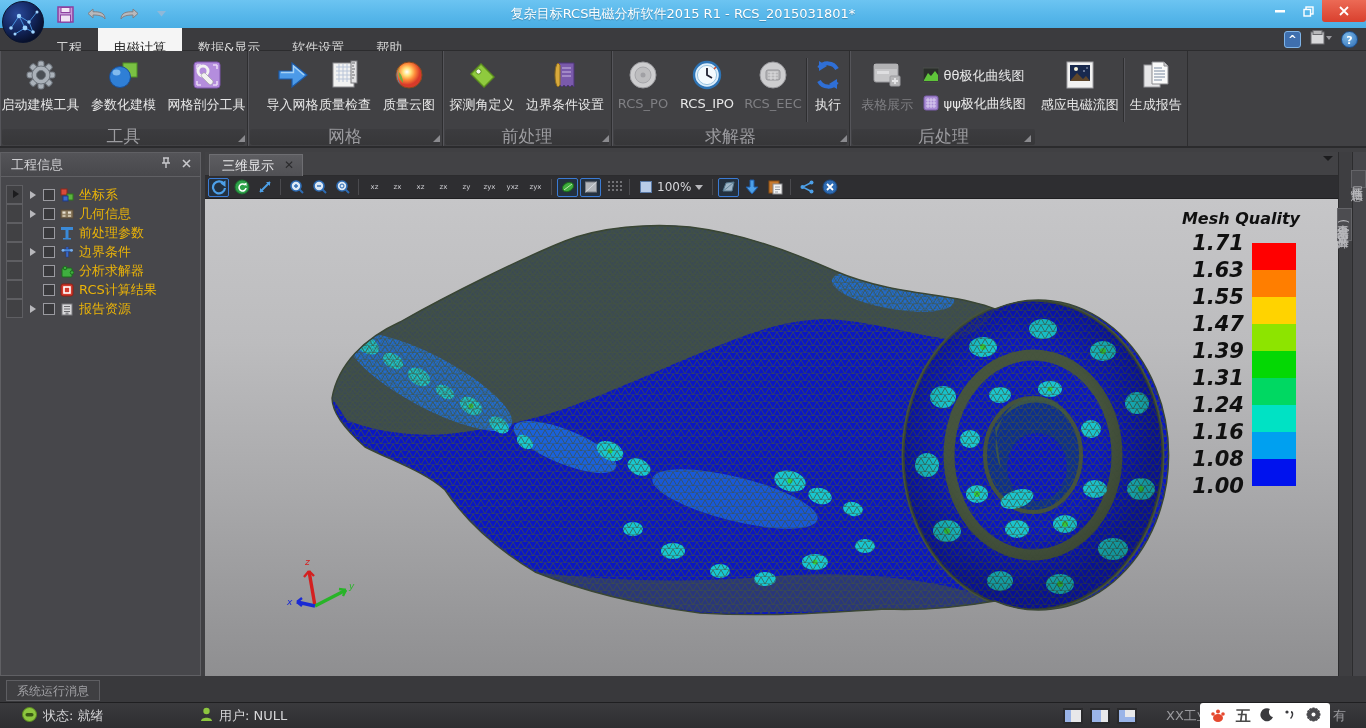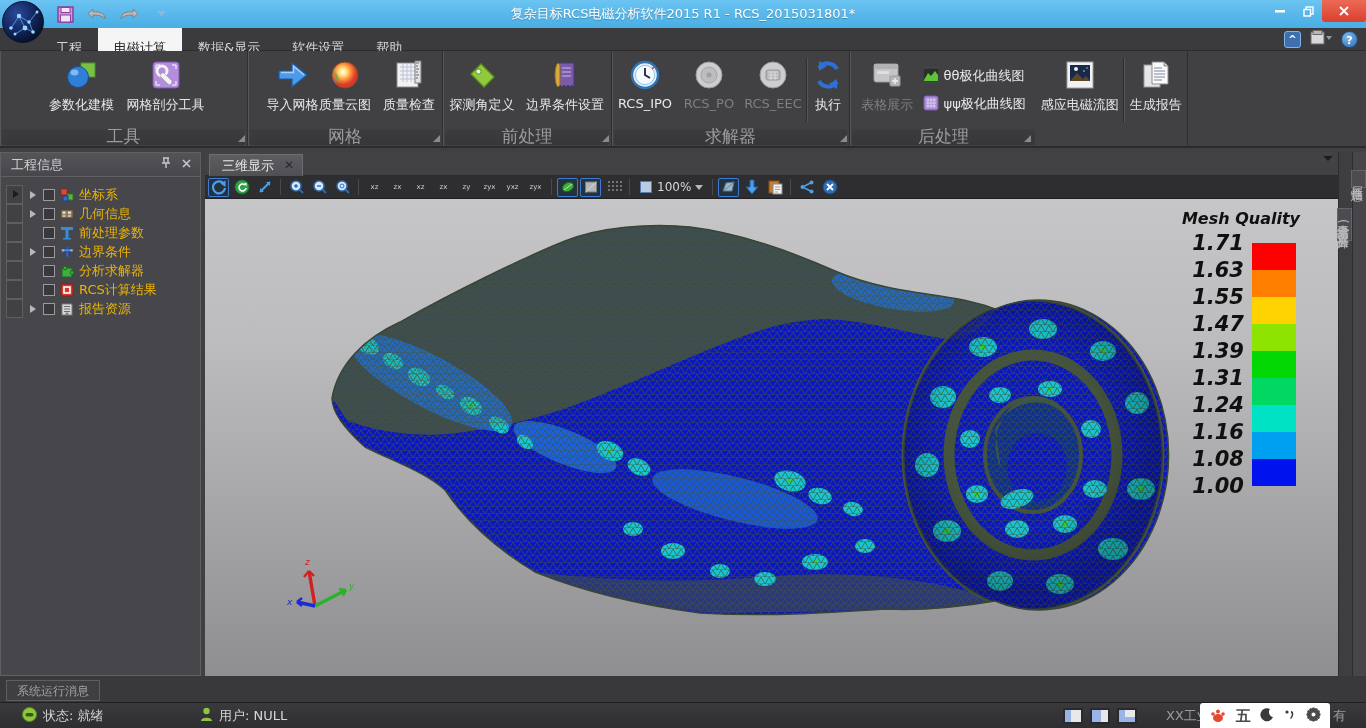--- a/index.html
+++ b/index.html
@@ -192,20 +192,35 @@
     </div>
   </div>
 
   <div class="ribbon">
 
     <div class="rgroup" style="left:0; width:248px;">
       <div class="rgroup-body">
         <div class="rbtn">
           <div class="ric">
             <svg width="32" height="32" viewBox="0 0 32 32">
+              <g fill="#aab1b9" stroke="#6c737b" stroke-width="1">
+                <rect x="13" y="2" width="6" height="28" rx="2"></rect>
+                  <rect x="2" y="13" width="28" height="6" rx="2"></rect>
+                <rect x="13" y="2" width="6" height="28" rx="2" transform="rotate(45 16 16)"></rect>
+                <rect x="13" y="2" width="6" height="28" rx="2" transform="rotate(-45 16 16)"></rect>
+                <circle cx="16" cy="16" r="9"></circle>
+              </g>
+              <circle cx="16" cy="16" r="4.5" fill="#4a4f55" stroke="#6c737b"></circle>
+            </svg>
+          </div>
+          <div class="rlabel">启动建模工具</div>
+        </div>
+        <div class="rbtn">
+          <div class="ric">
+            <svg width="32" height="32" viewBox="0 0 32 32">
               <rect x="15" y="4" width="14" height="14" fill="#7ac143" stroke="#4e8f26"></rect>
               <circle cx="12" cy="18" r="10.5" fill="#2f7fd6" stroke="#1a4f96"></circle>
               <ellipse cx="8.5" cy="13.5" rx="4" ry="3" fill="#8fc4f2" opacity="0.85"></ellipse>
             </svg>
           </div>
           <div class="rlabel">参数化建模</div>
         </div>
         <div class="rbtn">
           <div class="ric">
             <svg width="32" height="32" viewBox="0 0 32 32">
@@ -225,50 +240,50 @@
     <div class="rgroup" style="left:248px; width:195px;">
       <div class="rgroup-body" style="gap:0;">
         <div class="rbtn" style="width:64px;padding-left:23px;">
           <div class="ric">
             <svg width="32" height="32" viewBox="0 0 32 32">
               <path d="M2 12 H15 V4 L30 16 L15 28 V20 H2 Z" fill="#4c9ae8" stroke="#1c5aa8" stroke-width="1.2"></path>
               <path d="M4 13.5 H16.5 V7 L27 16" fill="none" stroke="#a8d2f4" stroke-width="1.4"></path>
             </svg>
           </div>
           <div class="rlabel">导入网格</div>
+        </div>
+        <div class="rbtn" style="width:64px;">
+          <div class="ric">
+            <svg width="32" height="32" viewBox="0 0 32 32">
+              <rect x="4" y="4" width="21" height="24" fill="#f2f2f2" stroke="#8a8a8e"></rect>
+              <path d="M7 8 h15 M7 12 h15 M7 16 h15 M7 20 h15 M10 5 v18 M14 5 v18 M18 5 v18" stroke="#b8c4d8" stroke-width="1"></path>
+              <rect x="22" y="2" width="6" height="22" fill="#e2e2e4" stroke="#7a7a7e"></rect>
+              <path d="M23 4 h3 M23 7 h2 M23 10 h3 M23 13 h2 M23 16 h3 M23 19 h2" stroke="#6a6a6e" stroke-width="1"></path>
+            </svg>
+          </div>
+          <div class="rlabel">质量检查</div>
         </div>
         <div class="rbtn" style="width:64px;">
           <div class="ric">
             <svg width="32" height="32" viewBox="0 0 32 32">
               <defs>
                 <radialGradient id="qc1" cx="42%" cy="38%">
                   <stop offset="0%" stop-color="#ffffff"></stop>
                     <stop offset="30%" stop-color="#ffe27a"></stop>
                   <stop offset="62%" stop-color="#ff8c3a"></stop>
                     <stop offset="100%" stop-color="#d83a2a"></stop>
                 </radialGradient>
               </defs>
               <circle cx="16" cy="16" r="13" fill="url(#qc1)" stroke="#8a4a1e"></circle>
               <path d="M5 10 A13 13 0 0 0 8 26 A18 18 0 0 1 5 10" fill="#3a9ad8" opacity="0.9"></path>
               <path d="M7 7.5 A13 13 0 0 0 5 12 A16 16 0 0 1 10 24 A14 14 0 0 1 7 7.5" fill="#5ab43e" opacity="0.85"></path>
             </svg>
           </div>
           <div class="rlabel">质量云图</div>
         </div>
-        <div class="rbtn" style="width:64px;">
-          <div class="ric">
-            <svg width="32" height="32" viewBox="0 0 32 32">
-              <rect x="4" y="4" width="21" height="24" fill="#f2f2f2" stroke="#8a8a8e"></rect>
-              <path d="M7 8 h15 M7 12 h15 M7 16 h15 M7 20 h15 M10 5 v18 M14 5 v18 M18 5 v18" stroke="#b8c4d8" stroke-width="1"></path>
-              <rect x="22" y="2" width="6" height="22" fill="#e2e2e4" stroke="#7a7a7e"></rect>
-              <path d="M23 4 h3 M23 7 h2 M23 10 h3 M23 13 h2 M23 16 h3 M23 19 h2" stroke="#6a6a6e" stroke-width="1"></path>
-            </svg>
-          </div>
-          <div class="rlabel">质量检查</div>
-        </div>
       </div>
       <div class="rgroup-footer">网格</div>
       <div class="rgroup-corner"></div>
     </div>
 
     <div class="rgroup" style="left:443px; width:169px;">
       <div class="rgroup-body" style="gap:0;">
         <div class="rbtn" style="width:76px;">
           <div class="ric">
             <svg width="32" height="32" viewBox="0 0 32 32">
@@ -288,40 +303,40 @@
           </div>
           <div class="rlabel">边界条件设置</div>
         </div>
       </div>
       <div class="rgroup-footer">前处理</div>
       <div class="rgroup-corner"></div>
     </div>
 
     <div class="rgroup" style="left:612px; width:238px;">
       <div class="rgroup-body" style="gap:0;">
+        <div class="rbtn disabled" style="width:62px;">
+          <div class="ric">
+            <svg width="32" height="32" viewBox="0 0 32 32">
+              <circle cx="16" cy="16" r="13" fill="#cdcdcf" stroke="#9a9a9e"></circle>
+              <circle cx="16" cy="16" r="8" fill="#bdbdbf" stroke="#a6a6aa"></circle>
+              <circle cx="16" cy="16" r="2.5" fill="#a0a0a4"></circle>
+            </svg>
+          </div>
+          <div class="rlabel">RCS_PO</div>
+        </div>
         <div class="rbtn" style="width:66px;">
           <div class="ric">
             <svg width="32" height="32" viewBox="0 0 32 32">
               <circle cx="16" cy="16" r="13" fill="#dceefc" stroke="#2e74b5" stroke-width="2.4"></circle>
               <circle cx="16" cy="16" r="9.6" fill="#f4fafe" stroke="#9ac4e0"></circle>
               <path d="M16 9 V16 L21 19" stroke="#223" stroke-width="1.8" fill="none"></path>
               <path d="M23 10 L25 8" stroke="#d04a2a" stroke-width="1.6"></path>
             </svg>
           </div>
           <div class="rlabel">RCS_IPO</div>
-        </div>
-        <div class="rbtn disabled" style="width:62px;">
-          <div class="ric">
-            <svg width="32" height="32" viewBox="0 0 32 32">
-              <circle cx="16" cy="16" r="13" fill="#cdcdcf" stroke="#9a9a9e"></circle>
-              <circle cx="16" cy="16" r="8" fill="#bdbdbf" stroke="#a6a6aa"></circle>
-              <circle cx="16" cy="16" r="2.5" fill="#a0a0a4"></circle>
-            </svg>
-          </div>
-          <div class="rlabel">RCS_PO</div>
         </div>
         <div class="rbtn disabled" style="width:66px;">
           <div class="ric">
             <svg width="32" height="32" viewBox="0 0 32 32">
               <circle cx="16" cy="16" r="13" fill="#cdcdcf" stroke="#9a9a9e"></circle>
               <rect x="9" y="11" width="14" height="10" rx="2" fill="#b6b6b8" stroke="#96969a"></rect>
               <path d="M11 13 h10 M11 16 h10 M11 19 h10 M14 13 v8 M18 13 v8" stroke="#dcdcde" stroke-width="1"></path>
             </svg>
           </div>
           <div class="rlabel">RCS_EEC</div>

